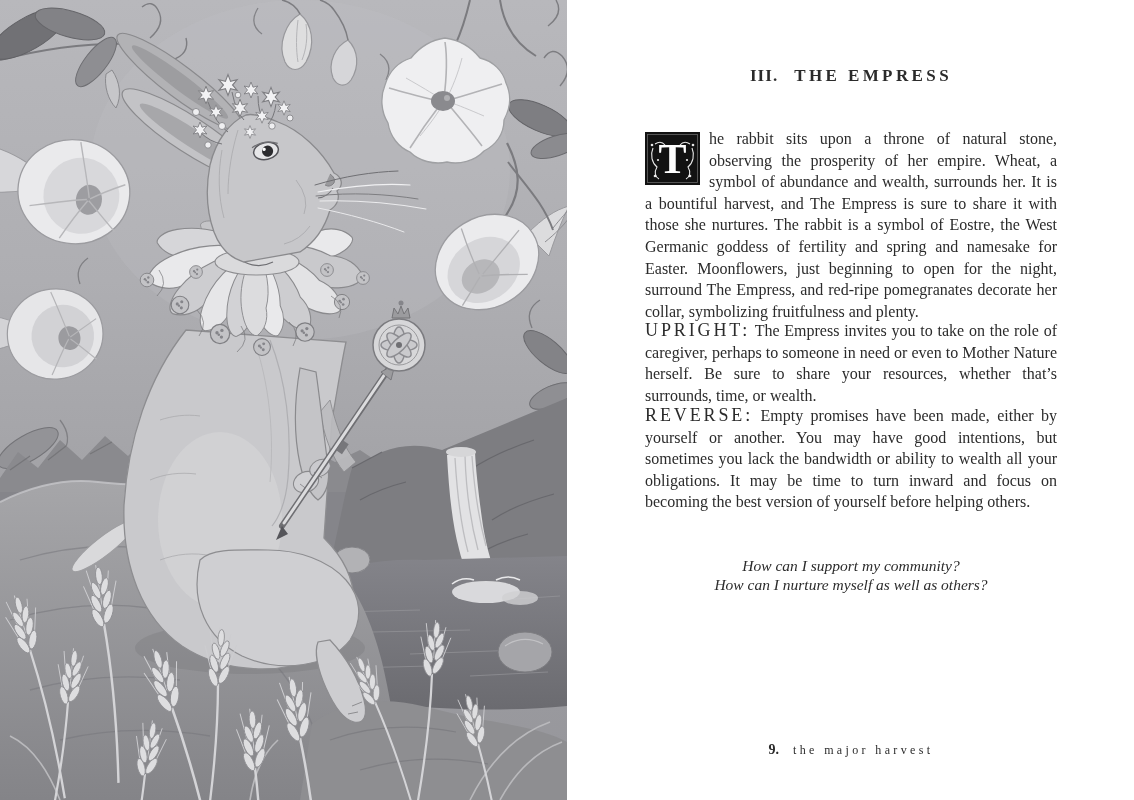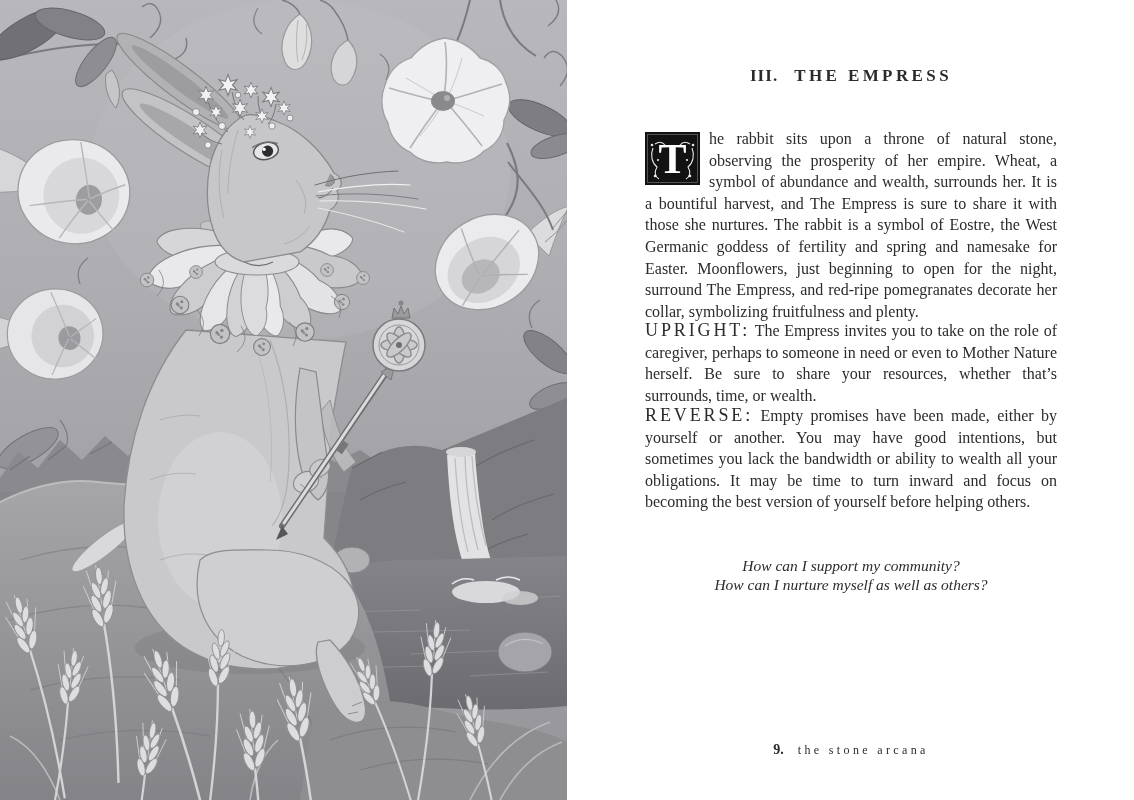--- a/index.html
+++ b/index.html
@@ -370,17 +370,17 @@
 
     <p class="blk body-par" id="reverse" style="top:389px">
       <span class="lbl">REVERSE:</span><span> Empty promises have been made, either by yourself or another. You may have good intentions, but sometimes you lack the bandwidth or ability to wealth all your obligations. It may be time to turn inward and focus on becoming the best version of yourself before helping others.</span>
     </p>
 
     <p class="blk question" id="q1">How can I support my community?</p>
     <p class="blk question" id="q2">How can I nurture myself as well as others?</p>
 
     <div class="blk folio">
       <span class="num">9.</span>
-      <span class="sec">the stone arcana</span>
+      <span class="sec">the major harvest</span>
     </div>
   </div>
 
 </div>
 
 </body></html>

